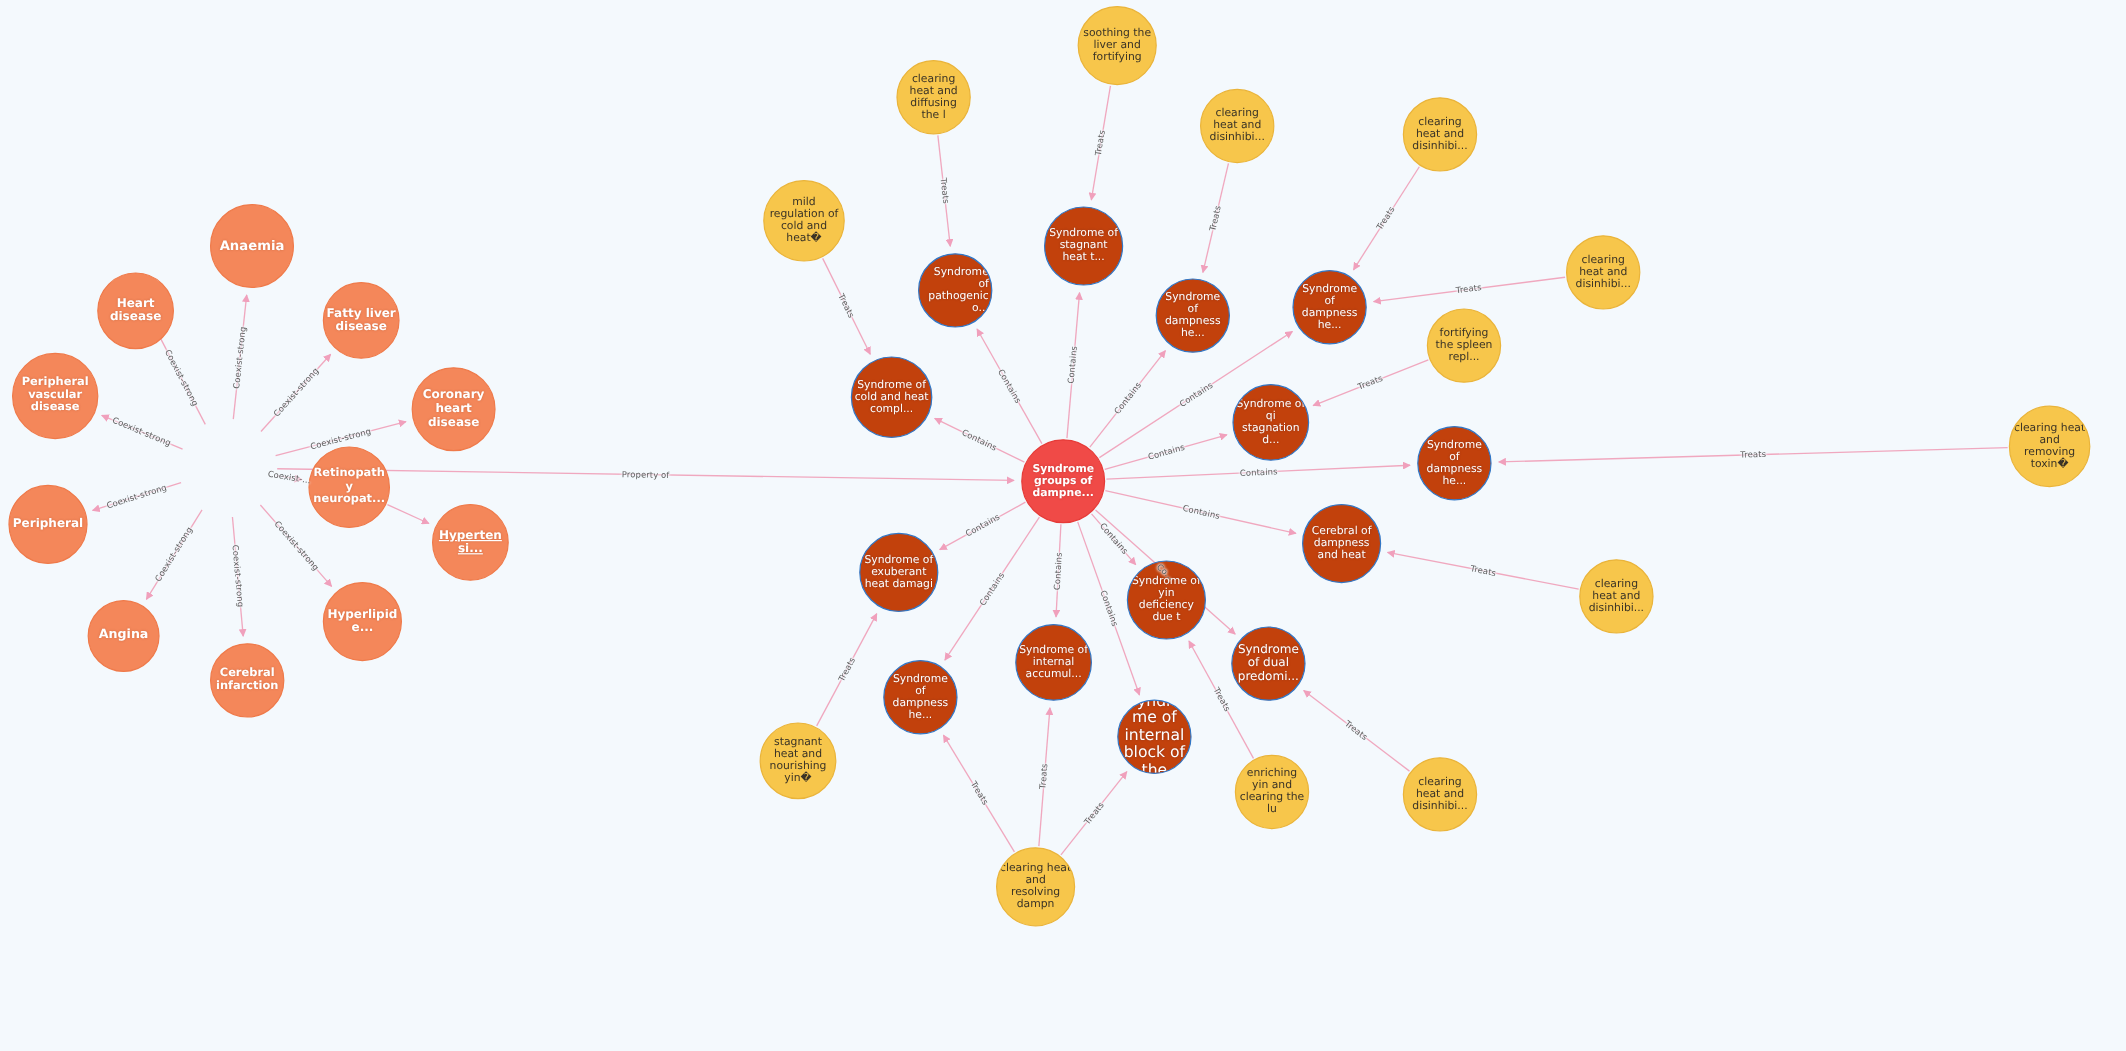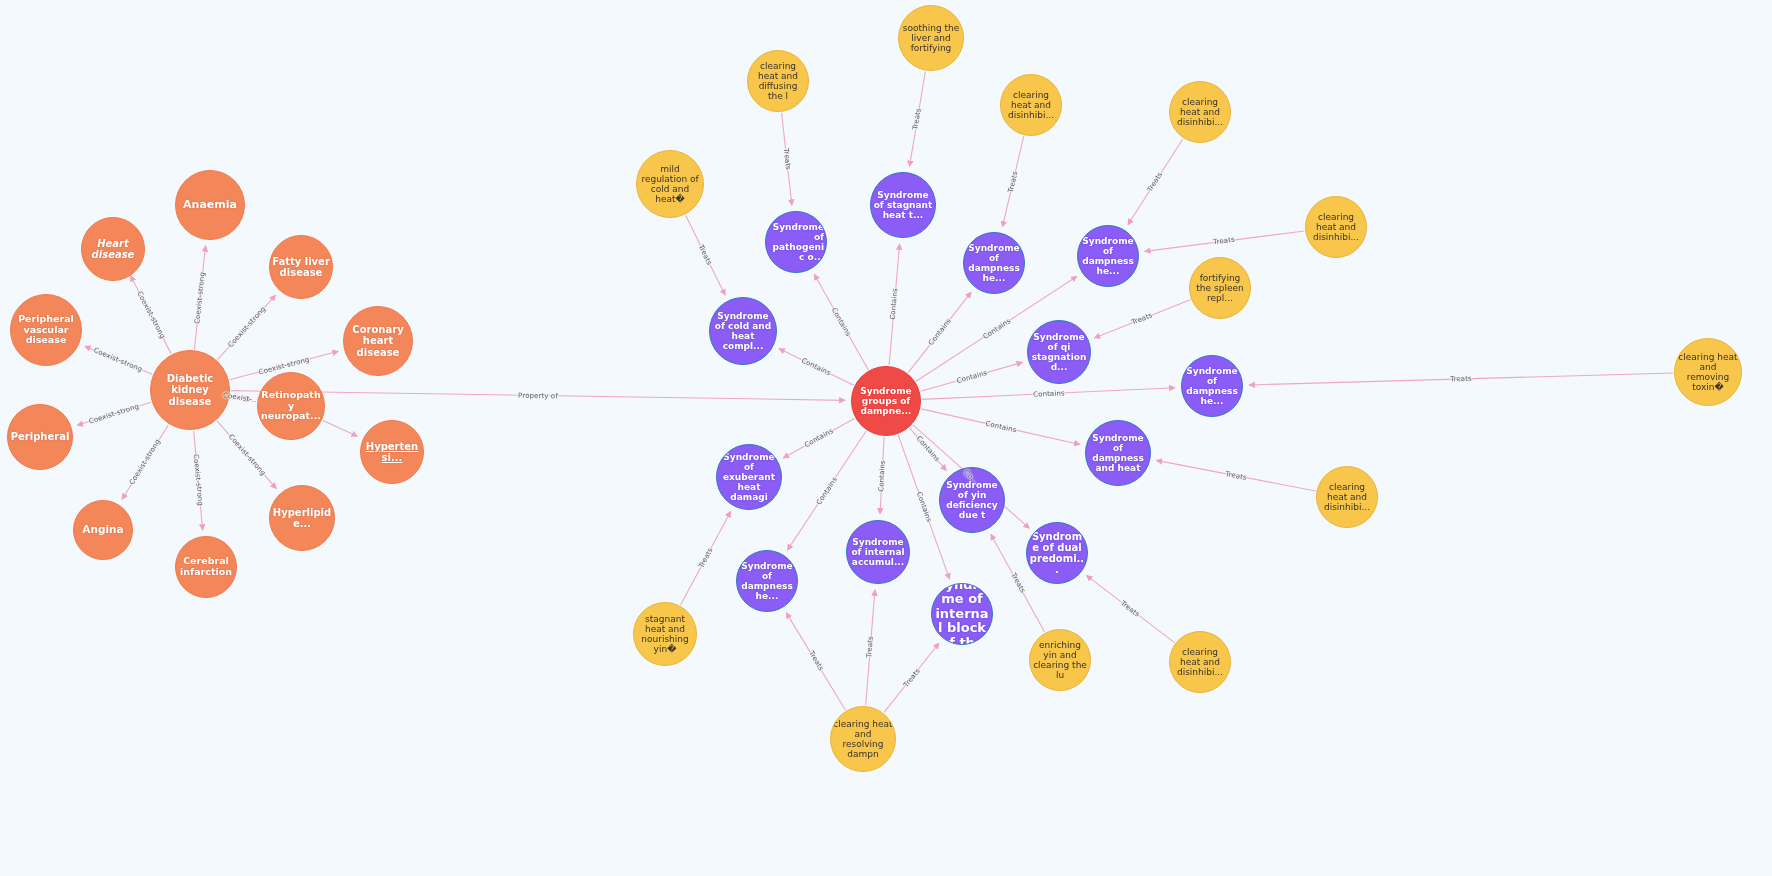--- a/index.html
+++ b/index.html
@@ -50,24 +50,24 @@
     pointer-events: none;
   }
   .node.disease {
     background: #f4875a;
     border: 1.5px solid #ef7a4a;
     color: #ffffff;
     font-weight: bold;
     text-shadow: 0 0 2px rgba(120,50,20,0.30);
   }
   .node.syndrome {
-    background: #8b5cf6;
+    background: #c2410c;
     border: 1.5px solid #3277c6;
     color: #ffffff;
-    font-weight: bold;
+    font-weight: normal;
     text-shadow: 0 0 2px rgba(10,40,90,0.30);
   }
   .node.syndrome-group {
     background: #f04a47;
     border: 1.5px solid #e63b38;
     color: #ffffff;
     font-weight: bold;
     text-shadow: 0 0 2px rgba(120,20,20,0.35);
   }
   .node.treatment {
@@ -141,27 +141,24 @@
         <line x1="1315.5748153079514" y1="490.96197324694265" x2="1156.2994438434341" y2="460.35884510528865" stroke="#f0a8bf" stroke-width="1.1" marker-end="url(#arrow)"></line>
         <line x1="1174.5502709213574" y1="642.6012554575382" x2="1086.4262492471805" y2="575.4297983772215" stroke="#f0a8bf" stroke-width="1.1" marker-end="url(#arrow)"></line>
         <line x1="1044.578600007291" y1="631.9610909223472" x2="990.794831241114" y2="534.1724204383893" stroke="#f0a8bf" stroke-width="1.1" marker-end="url(#arrow)"></line>
         <line x1="845.345146388141" y1="709.943053430482" x2="786.2126348129054" y2="612.6207947962403" stroke="#f0a8bf" stroke-width="1.1" marker-end="url(#arrow)"></line>
         <line x1="865.7185408372295" y1="705.1088575625383" x2="874.9616308289787" y2="589.8783356653984" stroke="#f0a8bf" stroke-width="1.1" marker-end="url(#arrow)"></line>
         <line x1="884.1093611605968" y1="712.3467662113677" x2="939.0280481487623" y2="643.0049897111586" stroke="#f0a8bf" stroke-width="1.1" marker-end="url(#arrow)"></line>
         <line x1="680.5678754066666" y1="604.9028995375397" x2="730.6016017921213" y2="511.38748236472577" stroke="#f0a8bf" stroke-width="1.1" marker-end="url(#arrow)"></line>
       </g>
   </svg>
   <div id="node-layer">
-      <div class="node disease" style="left: 150px; top: 350px; width: 80px; height: 80px; font-size: 10px;">
-        <span class="nlabel">Diabetic kidney disease</span>
-      </div>
       <div class="node disease" style="left: 175px; top: 170px; width: 70px; height: 70px; font-size: 11px;">
         <span class="nlabel">Anaemia</span>
       </div>
-      <div class="node disease" style="left: 81px; top: 217px; width: 64px; height: 64px; font-size: 10px; font-style: italic;">
+      <div class="node disease" style="left: 81px; top: 227px; width: 64px; height: 64px; font-size: 10px;">
         <span class="nlabel">Heart disease</span>
       </div>
       <div class="node disease" style="left: 10px; top: 294px; width: 72px; height: 72px; font-size: 9.5px;">
         <span class="nlabel">Peripheral vascular disease</span>
       </div>
       <div class="node disease" style="left: 7px; top: 404px; width: 66px; height: 66px; font-size: 10px;">
         <span class="nlabel">Peripheral</span>
       </div>
       <div class="node disease" style="left: 73px; top: 500px; width: 60px; height: 60px; font-size: 10.5px;">
         <span class="nlabel">Angina</span>
@@ -202,21 +199,21 @@
       <div class="node syndrome" style="left: 1077px; top: 225px; width: 62px; height: 62px; font-size: 9px;">
         <span class="nlabel">Syndrome of dampness he...</span>
       </div>
       <div class="node syndrome" style="left: 1027px; top: 320px; width: 64px; height: 64px; font-size: 9px;">
         <span class="nlabel">Syndrome of qi stagnation d...</span>
       </div>
       <div class="node syndrome" style="left: 1181px; top: 355px; width: 62px; height: 62px; font-size: 9px;">
         <span class="nlabel">Syndrome of dampness he...</span>
       </div>
       <div class="node syndrome" style="left: 1085px; top: 420px; width: 66px; height: 66px; font-size: 9px;">
-        <span class="nlabel">Syndrome of dampness and heat</span>
+        <span class="nlabel">Cerebral of dampness and heat</span>
       </div>
       <div class="node syndrome" style="left: 1026px; top: 522px; width: 62px; height: 62px; font-size: 10px;">
         <span class="nlabel">Syndrome of dual predomi...</span>
       </div>
       <div class="node syndrome" style="left: 939px; top: 467px; width: 66px; height: 66px; font-size: 9px;">
         <span class="nlabel">Syndrome of yin deficiency due t</span>
       </div>
       <div class="node syndrome" style="left: 931px; top: 583px; width: 62px; height: 62px; font-size: 13px;">
         <span class="nlabel">Syndrome of internal block of the</span>
       </div>

